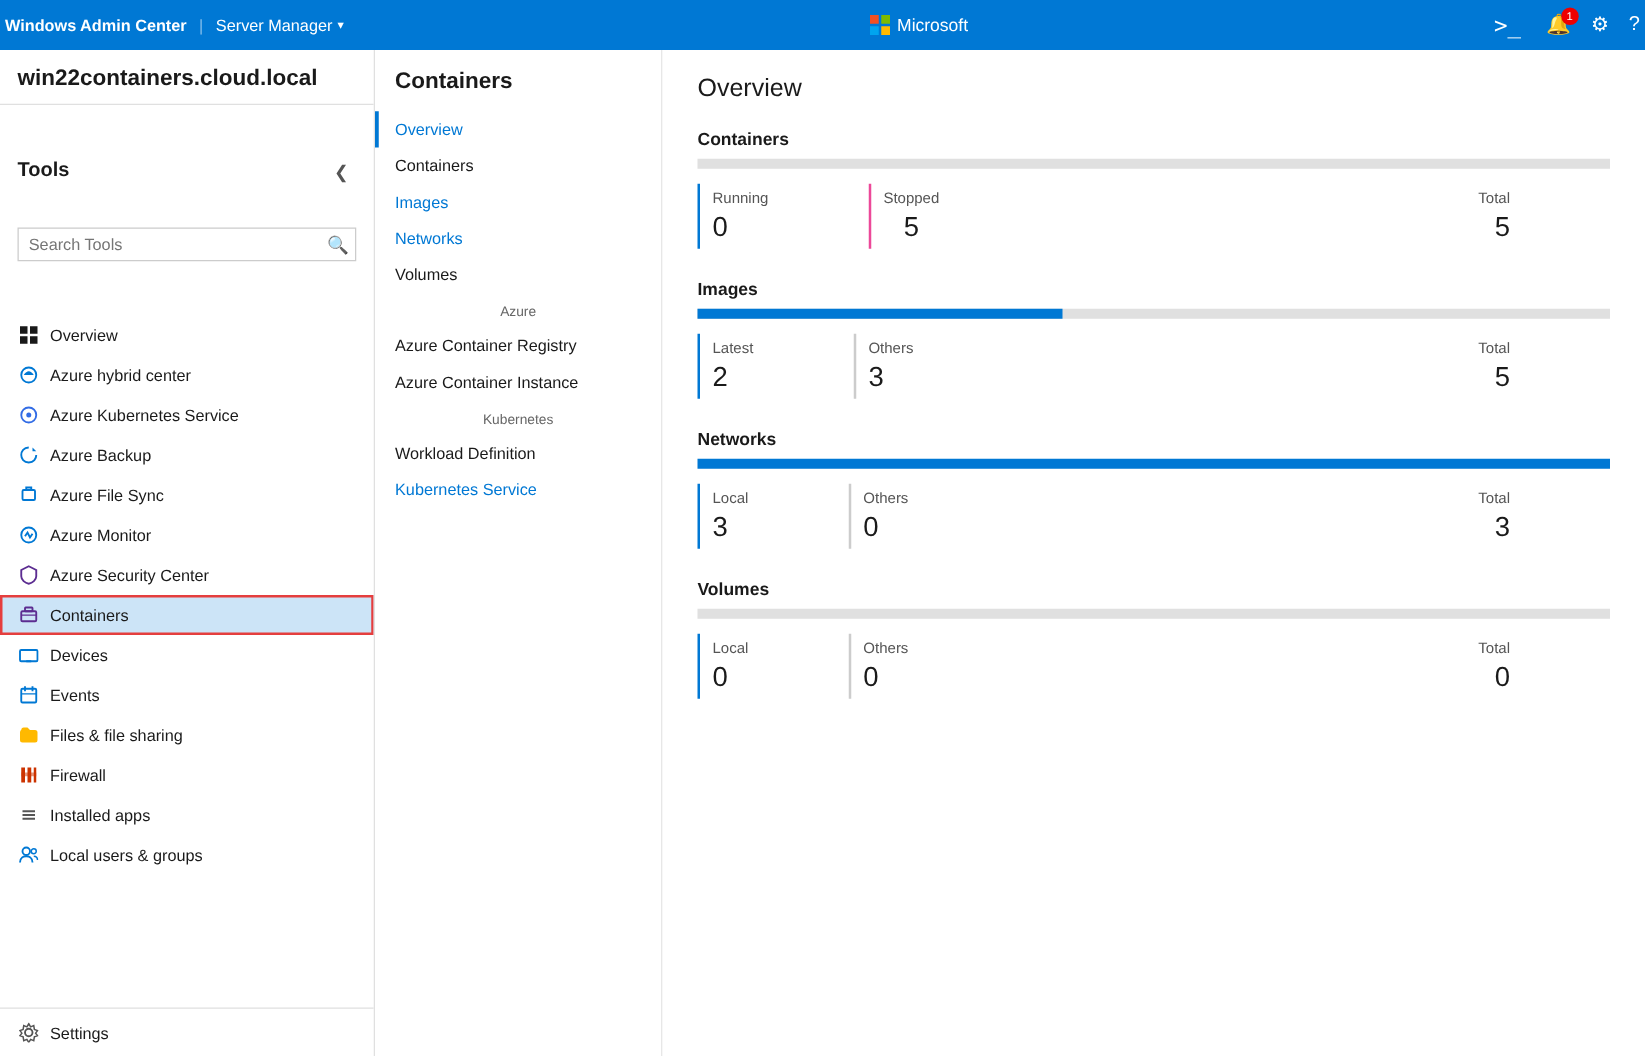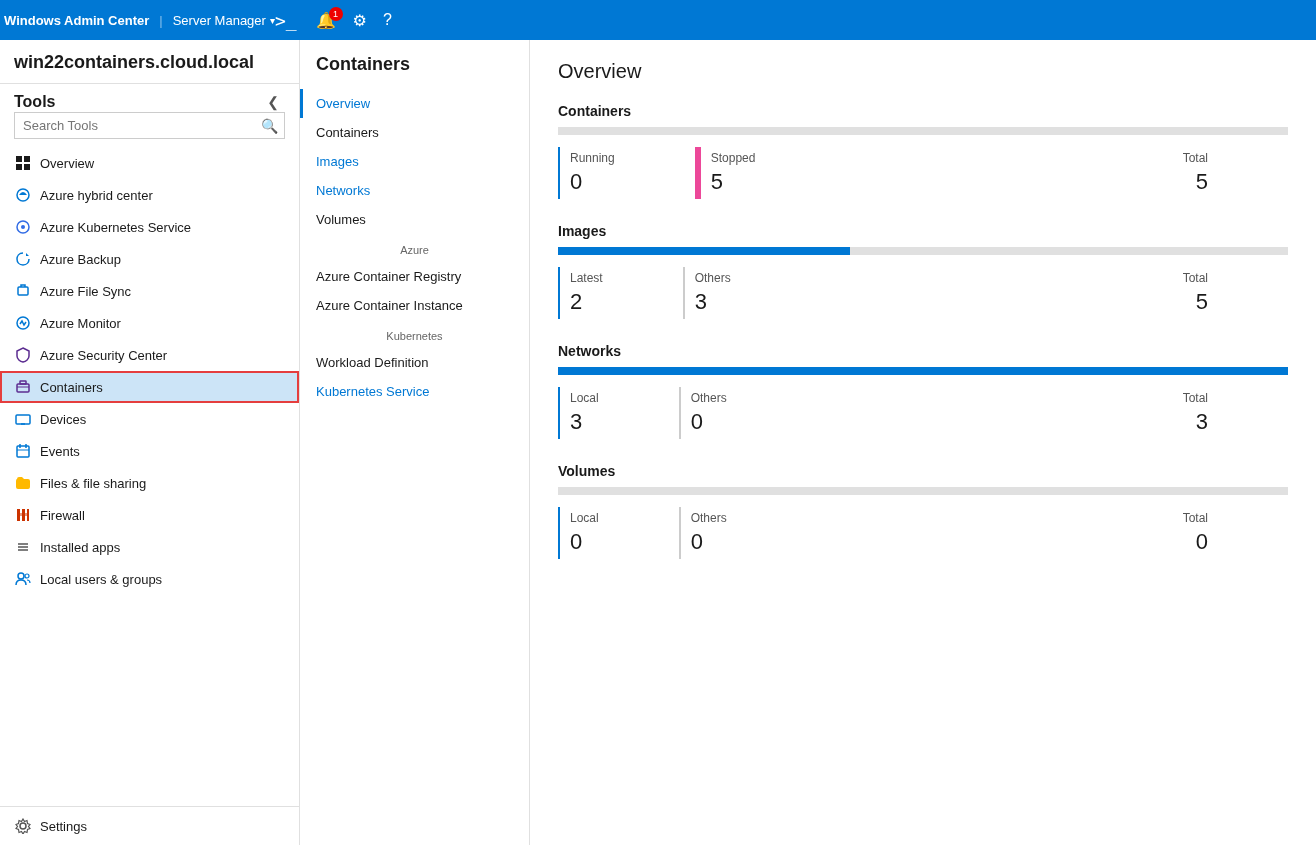--- a/index.html
+++ b/index.html
@@ -27,21 +27,21 @@
     .ms-sq3 { background: #00a4ef; }
     .ms-sq4 { background: #ffb900; }
     .topbar-icons { display: flex; align-items: center; gap: 16px; }
     .topbar-icon { color: white; font-size: 16px; cursor: pointer; position: relative; }
     .badge { position: absolute; top: -4px; right: -6px; background: #e00; border-radius: 50%; width: 14px; height: 14px; font-size: 9px; display: flex; align-items: center; justify-content: center; color: white; }
 
     
     .main-area { display: flex; flex: 1; overflow: hidden; }
 
     
-    .left-panel { width: 300px; flex-shrink: 0; border-right: 1px solid #e0e0e0; display: flex; flex-direction: column; overflow: hidden; }
+    .left-panel { width: 300px; flex-shrink: 0; border-right: 1px solid #e0e0e0; display: flex; flex-direction: column; overflow: hidden; gap: 35px; }
     .server-title { padding: 12px 14px 10px 14px; font-size: 18px; font-weight: 600; color: #1a1a1a; border-bottom: 1px solid #e0e0e0; flex-shrink: 0; }
     .tools-header { padding: 10px 14px 8px 14px; font-size: 16px; font-weight: 600; color: #1a1a1a; flex-shrink: 0; }
     .search-box { margin: 0 14px 8px 14px; position: relative; flex-shrink: 0; }
     .search-box input { width: 100%; padding: 5px 30px 5px 8px; border: 1px solid #ccc; font-size: 13px; outline: none; }
     .search-icon-btn { position: absolute; right: 6px; top: 50%; transform: translateY(-50%); cursor: pointer; color: #555; font-size: 14px; }
 
     
     .nav-list { overflow-y: auto; flex: 1; }
     .nav-item {
       display: flex;
@@ -100,20 +100,31 @@
 </head>
 <body>
 
 <div class="topbar">
   <span class="topbar-title">Windows Admin Center</span>
   <span class="topbar-divider">|</span>
   <span class="topbar-server">
     <span>Server Manager</span>
     <span class="chevron">▾</span>
   </span>
+  <div class="topbar-center">
+    <div class="microsoft-logo">
+      <div class="ms-squares">
+        <div class="ms-sq1"></div>
+        <div class="ms-sq2"></div>
+        <div class="ms-sq3"></div>
+        <div class="ms-sq4"></div>
+      </div>
+      <span>Microsoft</span>
+    </div>
+  </div>
   <div class="topbar-icons">
     <span class="topbar-cmd">&gt;_</span>
     <span class="topbar-icon">
       🔔
       <span class="badge">1</span>
     </span>
     <span class="topbar-icon">⚙</span>
     <span class="topbar-icon">?</span>
   </div>
 </div>
@@ -320,21 +331,21 @@
     <div class="section-block">
       <div class="section-title">Containers</div>
       <div class="progress-bar-container">
         <div class="progress-bar-fill" style="width:0%; background:#e0e0e0;"></div>
       </div>
       <div class="stats-row">
         <div class="stat-item">
           <div class="stat-label">Running</div>
           <div class="stat-value">0</div>
         </div>
-        <div class="stat-item" style="border-left:6px solid #ec4899;">
+        <div class="stat-item" style="border-left:2px solid #ec4899;text-align:center;">
           <div class="stat-label">Stopped</div>
           <div class="stat-value">5</div>
         </div>
         <div class="stat-item stat-total" style="margin-left:auto; border-left:none; padding-left:0;">
           <div class="stat-label">Total</div>
           <div class="stat-value">5</div>
         </div>
       </div>
     </div>
 

